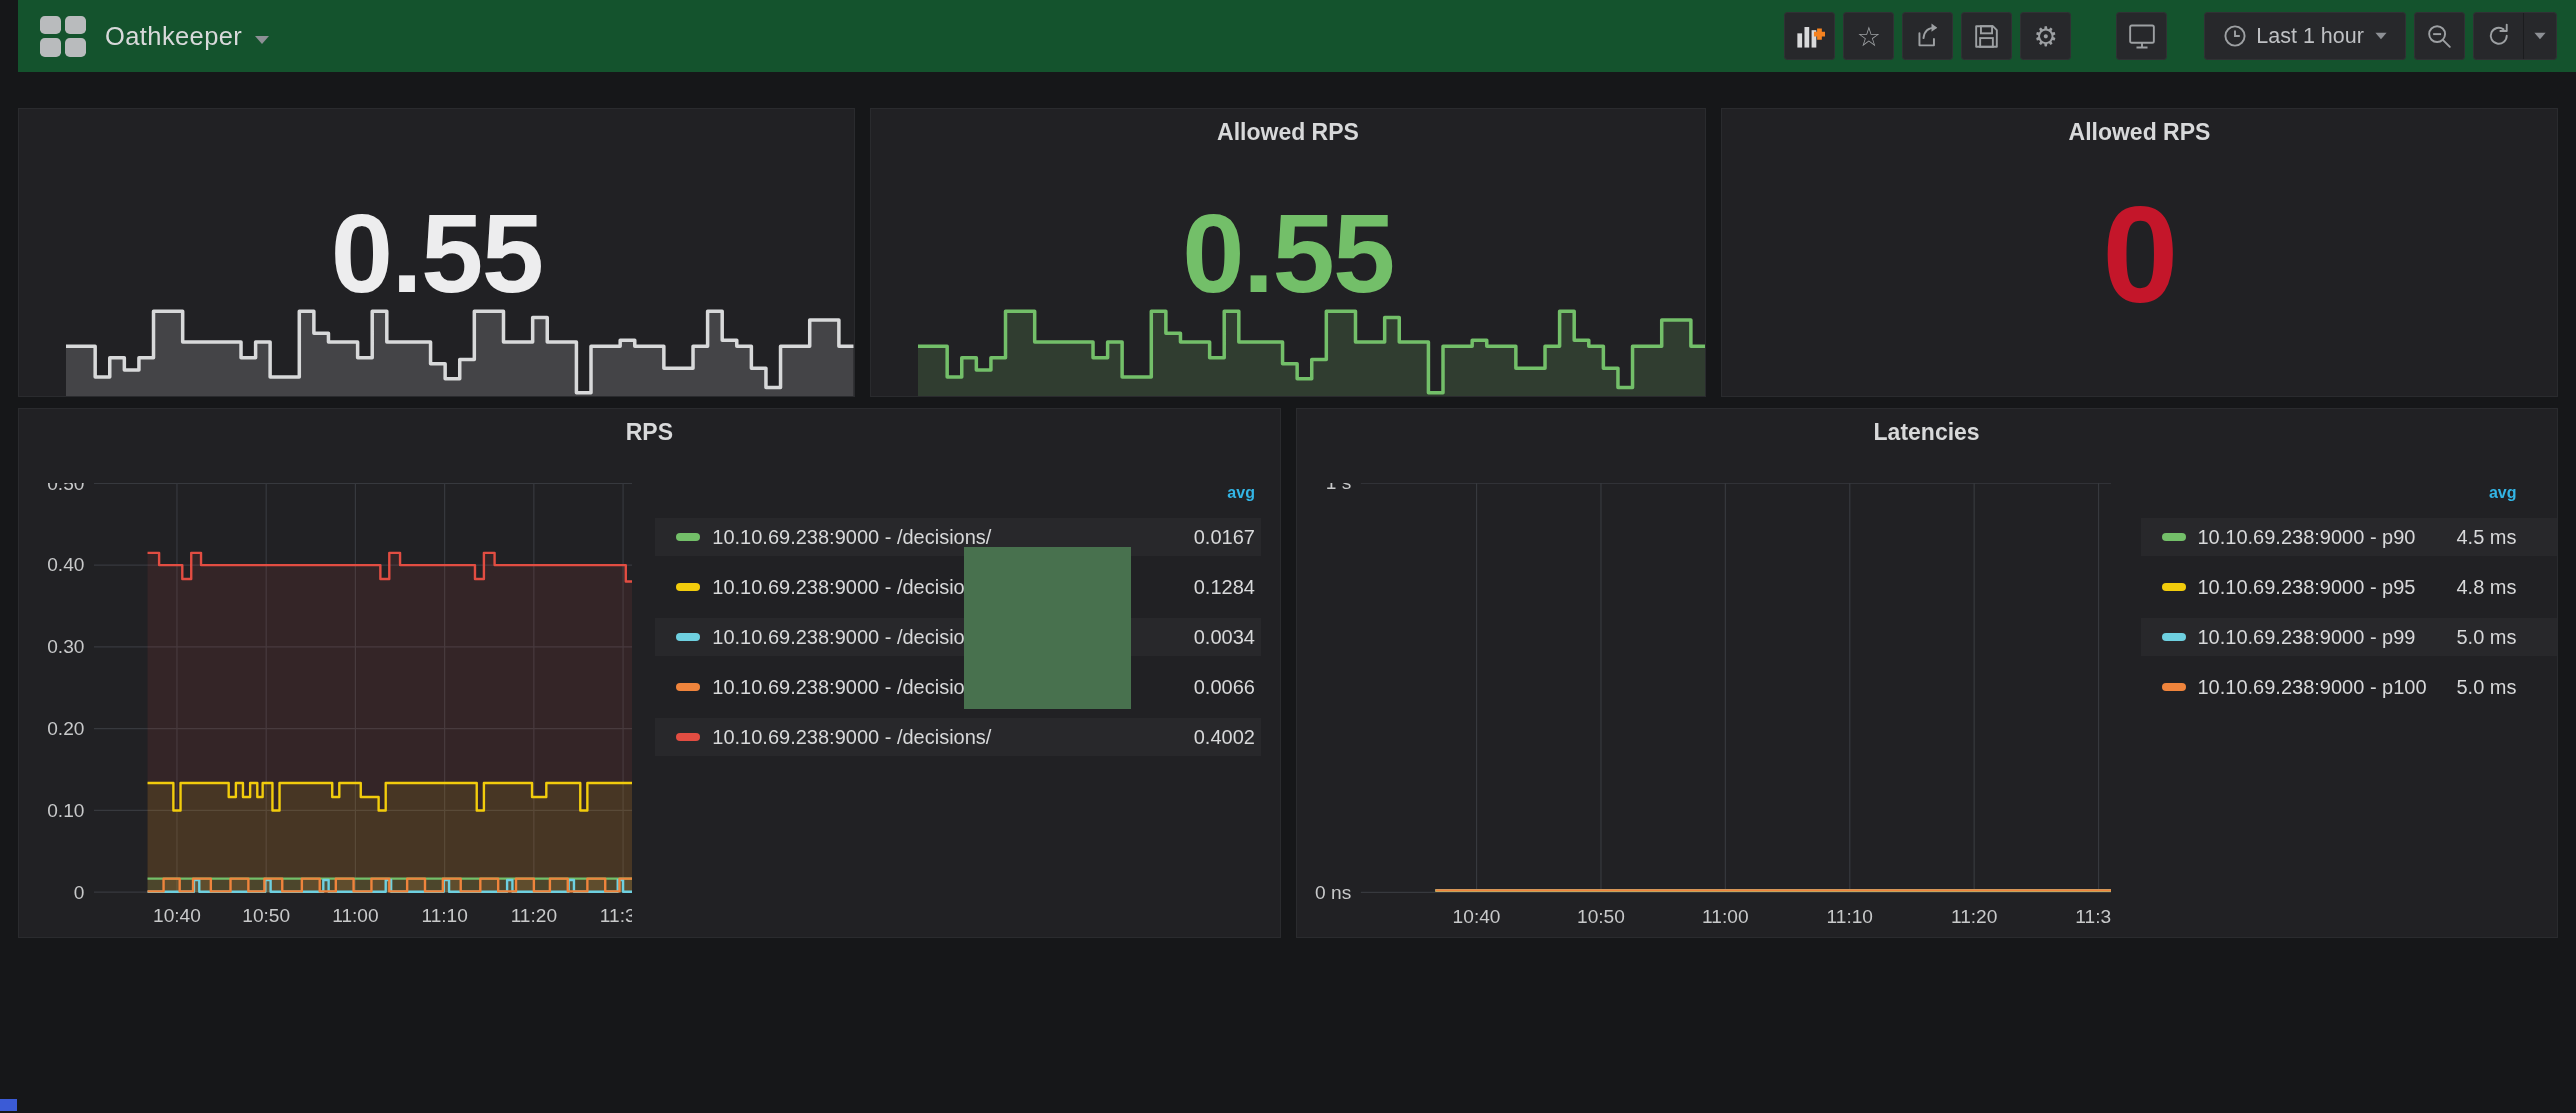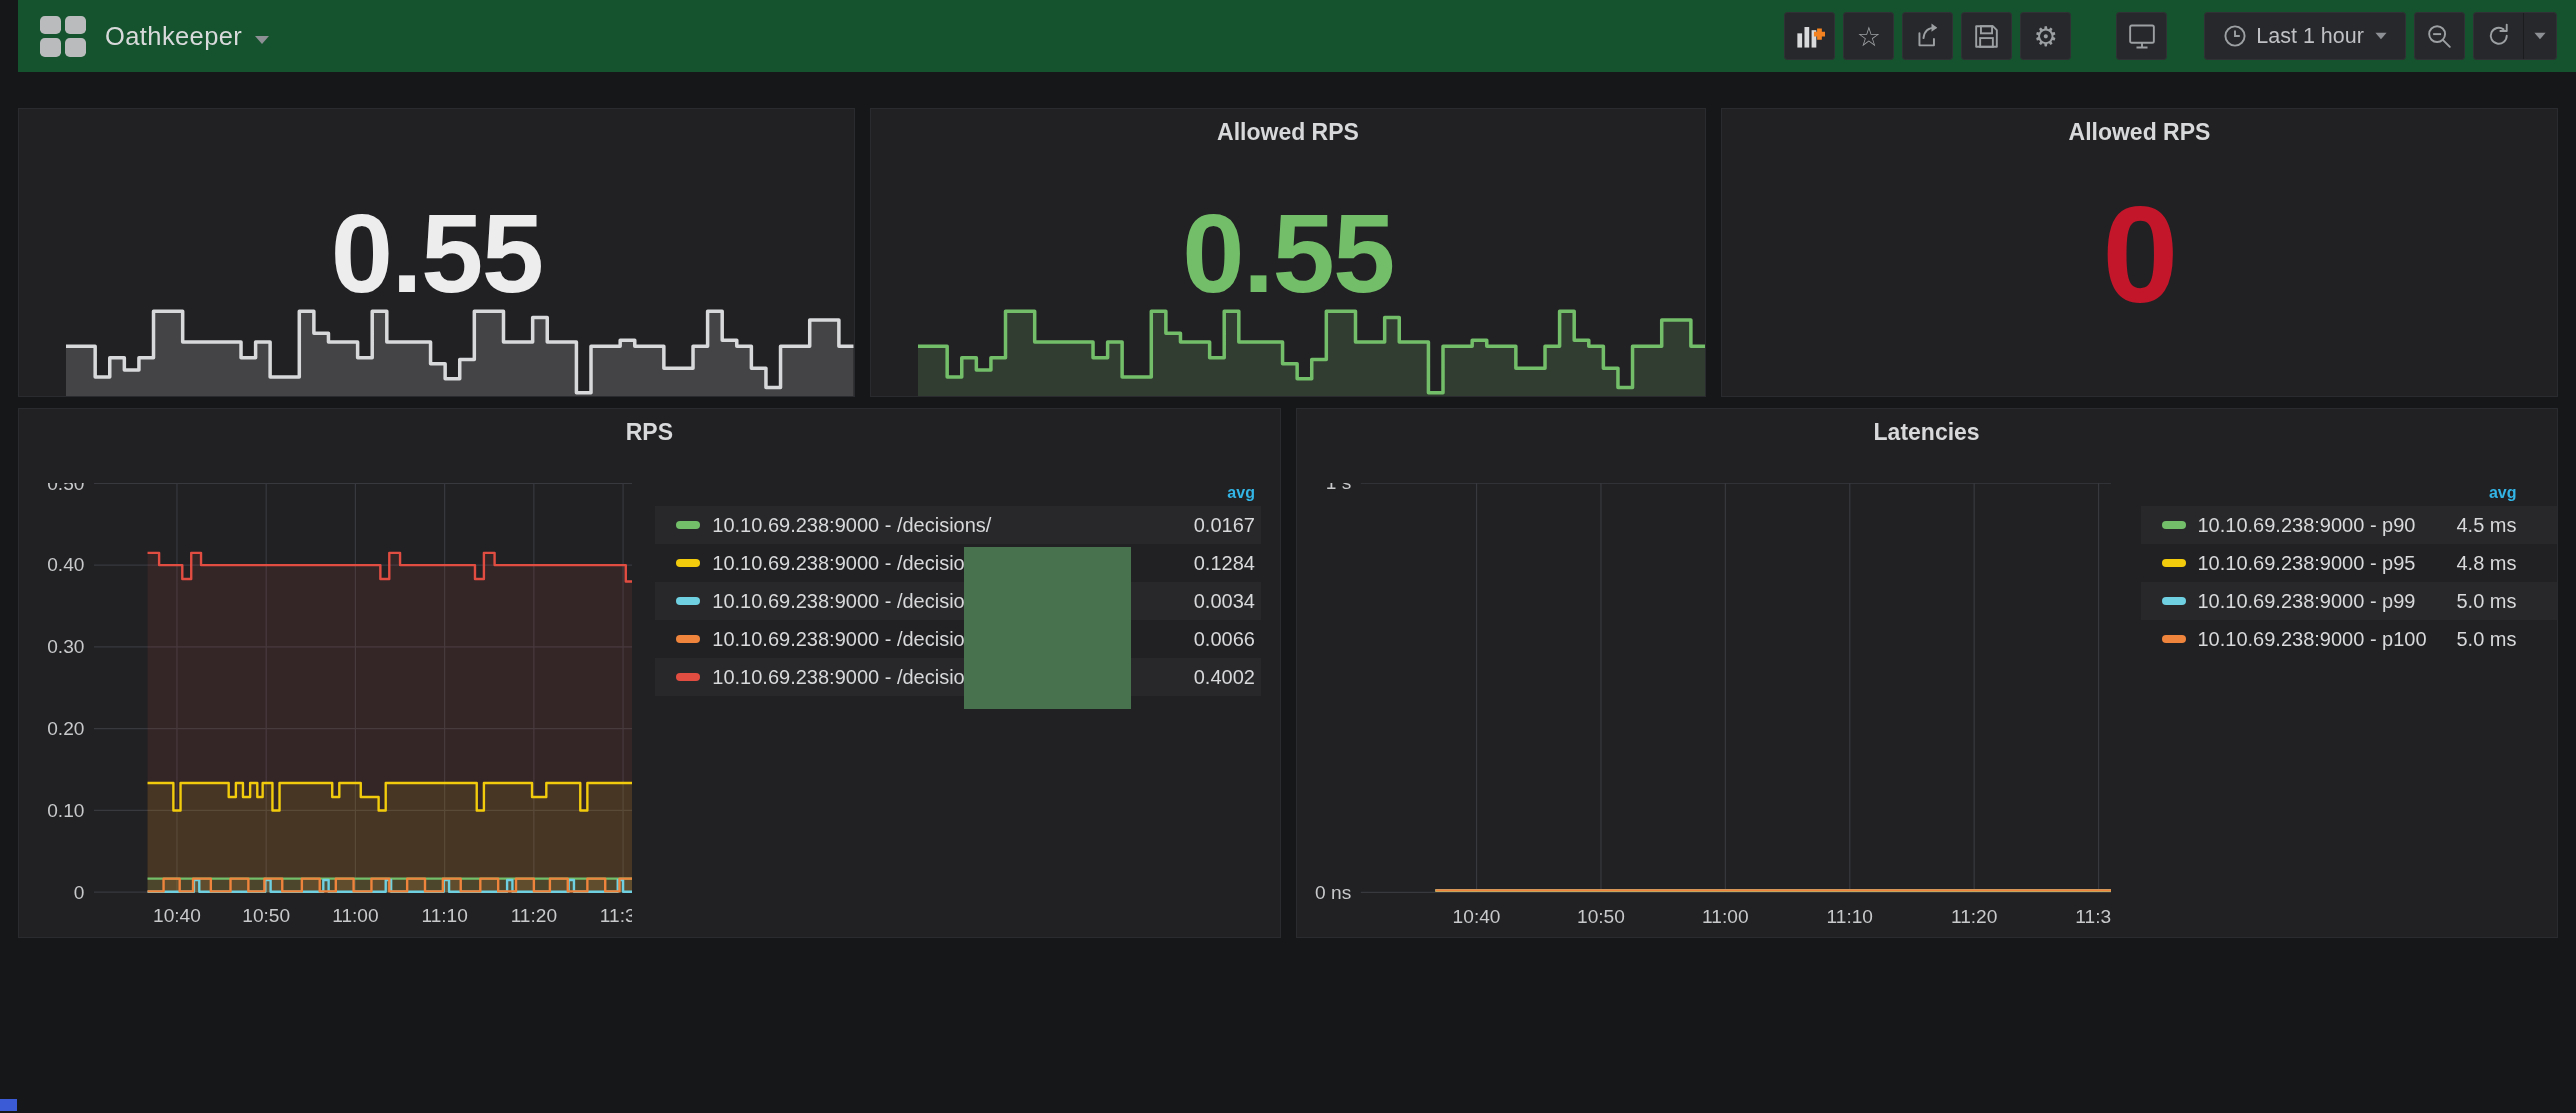--- a/index.html
+++ b/index.html
@@ -46,21 +46,21 @@
   .stat-value.big0 { font-size:137px; }
   .spark-wrap { position:absolute; left:47px; right:0; bottom:0; height:93px; z-index:2; }
   .spark-wrap svg { width:100%; height:100%; display:block; }
 
   
   .chart-svg-wrap { position:absolute; top:74px; left:16px; z-index:1; }
   .tick-label { fill:#c8c9ca; font-family:"Liberation Sans",sans-serif; font-size:24px; }
   .legend { position:absolute; z-index:3; }
   .legend-header { height:27px; display:flex; justify-content:flex-end; align-items:center;
                    color:#33B5E5; font-size:16px; font-weight:700; cursor:pointer; }
-  .legend-row { height:38px; display:flex; align-items:center; padding:0 0 0 21px; cursor:pointer; }
+  .legend-row { height:38px; display:flex; align-items:center; padding:0 0 0 21px; cursor:pointer;margin-top:12px; }
   .legend-row.stripe { background:rgba(255,255,255,0.035); }
   .legend-swatch { width:24px; height:7.2px; border-radius:4px; margin-right:12px; flex:0 0 auto; }
   .legend-label { color:#d8d9da; font-size:20px; flex:1 1 auto; white-space:nowrap; overflow:hidden; }
   .legend-value { color:#d8d9da; font-size:20px; text-align:right; flex:0 0 auto; }
   .legend-overlay { position:absolute; z-index:5; }
 
   .corner-square { position:absolute; left:0px; bottom:1.6px; width:16.7px; height:12px; z-index:9; }
 </style>
 </head>
 <body>

